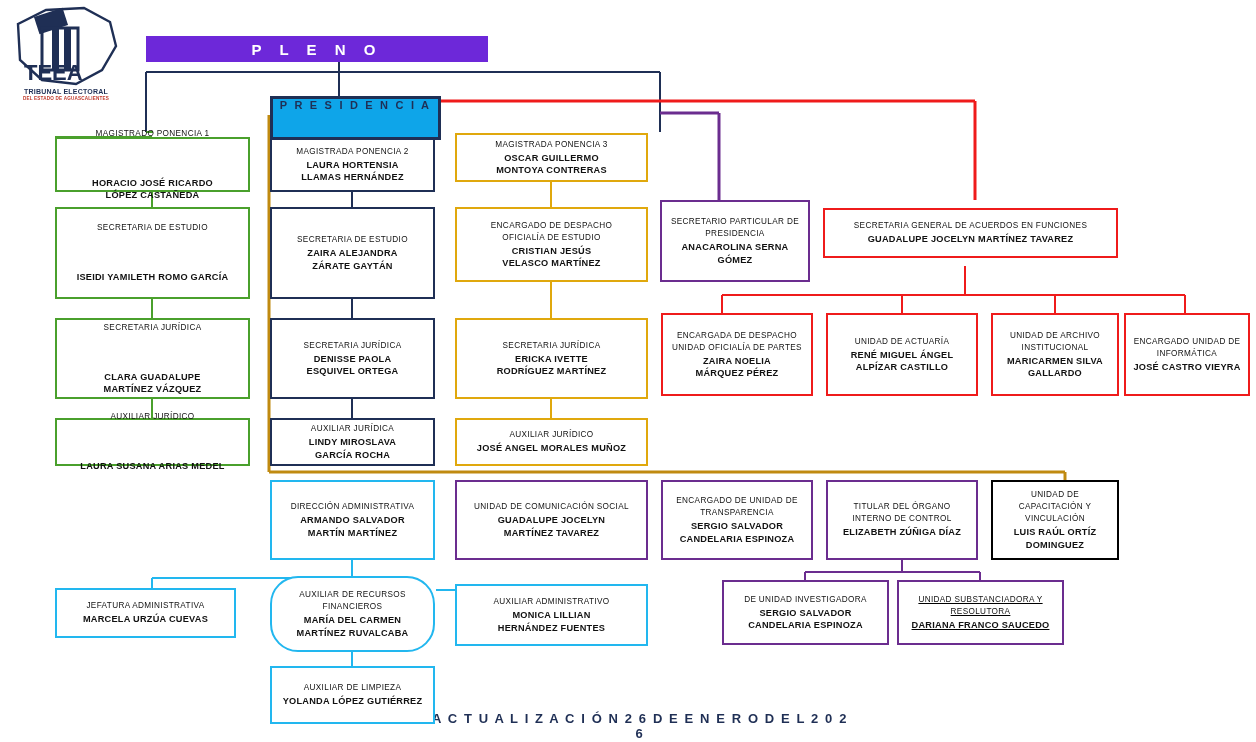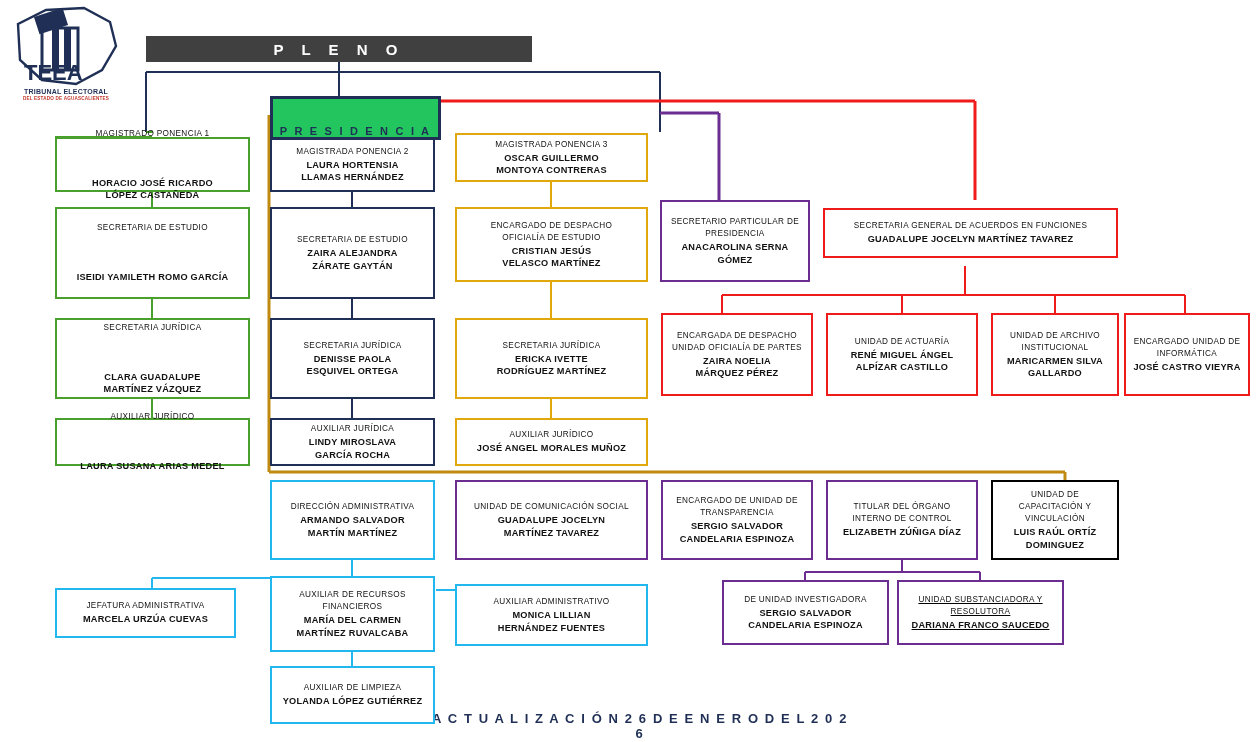--- a/index.html
+++ b/index.html
@@ -45,32 +45,32 @@
   .c-navy{border-color:#1f2f55;}
   .c-gold{border-color:#e0a80d;}
   .c-purple{border-color:#6b2d8f;}
   .c-red{border-color:#ef1b1b;}
   .c-cyan{border-color:#22b7ef;}
   .c-black{border-color:#000000;}
 
   
   #pleno{
     position:absolute;
-    left:146px;top:36px;width:386px;height:26px;
-    background:#404040;
+    left:146px;top:36px;width:342px;height:26px;
+    background:#6d28d9;
     display:flex;align-items:center;justify-content:center;
     z-index:6;
   }
   #pleno span{
     color:#ffffff;font-size:15px;font-weight:bold;letter-spacing:7px;
   }
   #presidencia{
     position:absolute;left:270px;top:96px;width:165px;height:38px;
-    border:3px solid #1f2f55;background:#22c55e;
-    display:flex;align-items:flex-end;justify-content:center;z-index:6;
+    border:3px solid #1f2f55;background:#0ea5e9;
+    display:flex;align-items:flex-start;justify-content:center;z-index:6;
   }
   #presidencia span{
     color:#1f2f55;font-size:11px;font-weight:bold;letter-spacing:2.2px;
   }
 
   
   #logo{position:absolute;left:6px;top:4px;width:118px;height:104px;z-index:7;}
   #logo .lbl1{
     position:absolute;left:8px;top:84px;width:104px;text-align:center;
     font-size:7px;font-weight:bold;color:#1f2f55;letter-spacing:.2px;
@@ -280,21 +280,21 @@
 CAPACITACIÓN Y
 VINCULACIÓN</div>
   <div class="n">LUIS RAÚL ORTÍZ
 DOMINGUEZ</div>
 </div>
 
 <div class="node c-cyan" style="left:55px;top:588px;width:181px;height:50px;">
   <div class="t">JEFATURA ADMINISTRATIVA</div>
   <div class="n">MARCELA URZÚA CUEVAS</div>
 </div>
-<div class="node c-cyan" style="left:270px;top:576px;width:165px;height:76px;">
+<div class="node c-cyan" style="left:270px;top:576px;width:165px;height:76px;border-radius:28px;">
   <div class="t">AUXILIAR DE RECURSOS
 FINANCIEROS</div>
   <div class="n">MARÍA DEL CARMEN
 MARTÍNEZ RUVALCABA</div>
 </div>
 <div class="node c-cyan" style="left:270px;top:666px;width:165px;height:58px;">
   <div class="t">AUXILIAR DE LIMPIEZA</div>
   <div class="n">YOLANDA LÓPEZ GUTIÉRREZ</div>
 </div>
 <div class="node c-cyan" style="left:455px;top:584px;width:193px;height:62px;">

